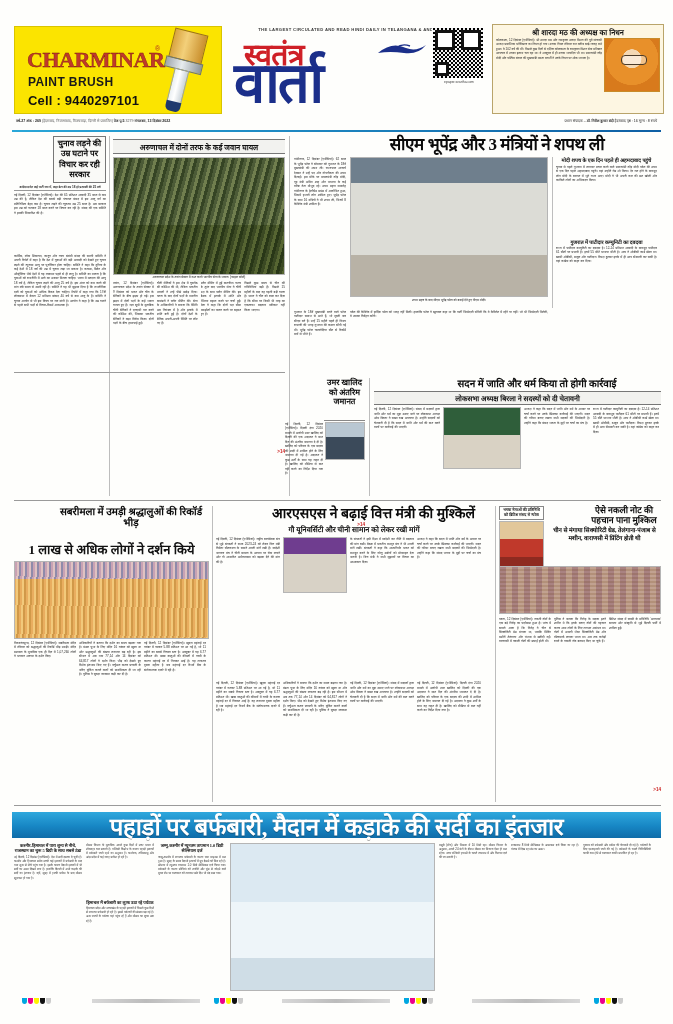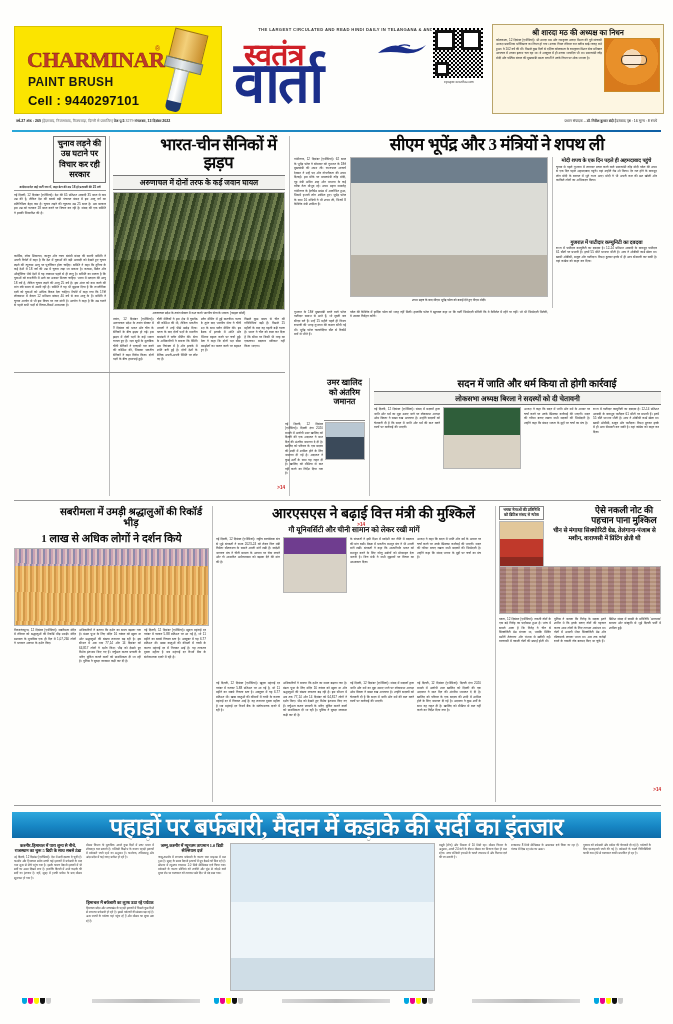--- a/index.html
+++ b/index.html
@@ -293,21 +293,20 @@
 
   <div style="position:absolute;left:14px;top:136px;width:92px;height:360px;">
     <div class="hl" style="font-size:8.2px;line-height:1.25;border:0.7px solid #777;padding:2px 1px;background:#fafaf7;">चुनाव लड़ने की उम्र घटाने पर विचार कर रही सरकार</div>
     <div style="font-size:3.1px;line-height:1.35;text-align:center;font-weight:bold;color:#333;padding:1.5px 1px;border-bottom:0.6px solid #999;">कांग्रेस समेत कई पार्टी जन में, कहा बेटा की उम्र 18 हो प्रत्याशी की 25 वर्ष</div>
     <div class="body-txt" style="height:60px;margin-top:1.5px;">नई दिल्ली, 12 दिसंबर (एजेंसियां)। देश की 65 प्रतिशत आबादी 35 साल से कम उम्र की है, लेकिन देश की सबसे बड़ी पंचायत संसद में इस आयु वर्ग का प्रतिनिधित्व बेहद कम है। चुनाव लड़ने की न्यूनतम उम्र 25 साल है। अब सरकार इस उम्र को घटाकर 18 साल करने पर विचार कर रही है। संसद की एक समिति ने इसकी सिफारिश की है।</div>
     <div class="body-txt" style="height:226px;margin-top:1px;">कार्मिक, लोक शिकायत, कानून और न्याय संबंधी संसद की स्थायी समिति ने अपनी रिपोर्ट में कहा है कि देश में युवाओं की बड़ी आबादी को देखते हुए चुनाव लड़ने की न्यूनतम आयु पर पुनर्विचार होना चाहिए। समिति ने कहा कि दुनिया के कई देशों में 18 वर्ष की उम्र में चुनाव लड़ा जा सकता है। कनाडा, ब्रिटेन और ऑस्ट्रेलिया जैसे देशों में यह व्यवस्था पहले से ही लागू है। समिति का मानना है कि युवाओं को राजनीति में आने का अवसर मिलना चाहिए। भारत में मतदान की आयु 18 वर्ष है, लेकिन चुनाव लड़ने की आयु 25 वर्ष है। इस अंतर को कम करने की मांग लंबे समय से उठती रही है। समिति ने यह भी सुझाव दिया है कि राजनीतिक दलों को युवाओं को अधिक टिकट देना चाहिए। रिपोर्ट में कहा गया कि 17वीं लोकसभा में केवल 12 प्रतिशत सांसद 40 वर्ष से कम आयु के हैं। समिति ने चुनाव आयोग से भी इस विषय पर राय मांगी है। आयोग ने कहा है कि उम्र घटाने से पहले सभी पक्षों से विचार-विमर्श आवश्यक है।</div>
   </div>
   <div class="vline" style="left:109px;top:136px;height:360px;"></div>
 
   <div style="position:absolute;left:113px;top:136px;width:172px;">
-    <div class="hl" style="font-size:16.5px;line-height:1.08;letter-spacing:-0.4px;">भारत-चीन सैनिकों में झड़प</div>
     <div class="subhl" style="font-size:7.6px;margin-top:3px;padding:1.5px 0;">अरुणाचल में दोनों तरफ के कई जवान घायल</div>
     <div class="photo-ph ph-soldiers" style="height:118px;margin-top:2.5px;"></div>
     <div class="cap">अरुणाचल प्रदेश के तवांग सेक्टर में गश्त करते भारतीय सेना के जवान। (फाइल फोटो)</div>
     <div style="display:flex;gap:3px;margin-top:2px;">
       <div class="body-txt" style="width:41px;height:178px;">तवांग, 12 दिसंबर (एजेंसियां)। अरुणाचल प्रदेश के तवांग सेक्टर में 9 दिसंबर को भारत और चीन के सैनिकों के बीच झड़प हो गई। इस झड़प में दोनों पक्षों के कई जवान घायल हुए हैं। रक्षा सूत्रों के मुताबिक चीनी सैनिकों ने एलएसी पार करने की कोशिश की, जिसका भारतीय सैनिकों ने कड़ा विरोध किया। दोनों पक्षों के बीच हाथापाई हुई।</div>
       <div class="body-txt" style="width:41px;height:178px;">चीनी सैनिकों ने इस क्षेत्र में घुसपैठ की कोशिश की थी, लेकिन भारतीय जवानों ने उन्हें पीछे खदेड़ दिया। घटना के बाद दोनों पक्षों के स्थानीय कमांडरों ने फ्लैग मीटिंग की। सेना के अधिकारियों ने बताया कि स्थिति अब नियंत्रण में है और इलाके में शांति बनी हुई है। दोनों देशों के सैनिक अपनी-अपनी स्थिति पर लौट गए हैं।</div>
       <div class="body-txt" style="width:41px;height:178px;">फ्लैग मीटिंग में हुई बातचीत। घटना के तुरंत बाद भारतीय सेना ने चीनी पक्ष के साथ फ्लैग मीटिंग की। इस बैठक में इलाके में शांति और स्थिरता बहाल करने पर चर्चा हुई। सेना ने कहा कि दोनों पक्ष सीमा समझौतों का पालन करने पर सहमत हुए हैं।</div>
       <div style="width:41px;">
         <div class="body-txt" style="height:168px;">पिछले कुछ समय से चीन की गतिविधियां बढ़ी हैं। पिछले 15 महीनों के बाद यह पहली बड़ी घटना है। भारत ने चीन को स्पष्ट कर दिया है कि सीमा पर किसी भी तरह का एकतरफा बदलाव स्वीकार नहीं किया जाएगा।</div>
         <div class="more">&gt;14</div>
@@ -356,21 +355,21 @@
       <div class="photo-ph ph-birla" style="width:78px;height:62px;"></div>
       <div class="body-txt" style="width:66px;height:92px;">अध्यक्ष ने कहा कि सदन में जाति और धर्म के आधार पर चर्चा करने पर उनके खिलाफ कार्रवाई की जाएगी। सदन की गरिमा बनाए रखना सभी सदस्यों की जिम्मेदारी है। उन्होंने कहा कि संसद जनता के मुद्दों पर चर्चा का मंच है।</div>
       <div class="body-txt" style="width:66px;height:92px;">राज्य में पाटीदार कम्युनिटी का दबदबा है। 12-14 प्रतिशत आबादी के बावजूद पाटीदार 61 सीटों पर प्रभावी हैं। इनमें 55 सीटें भाजपा जीती है। आप ने ओबीसी कार्ड खेला था। खासी ओबीसी, ठाकुर और पाटीदार। विपक्ष टूटकर इनके में ही आप सेंधमारी कर सकी है। वहां कांग्रेस को बाहर कर दिया।</div>
     </div>
   </div>
 
   <div class="hline" style="left:14px;top:500px;width:647px;"></div>
 
   <div style="position:absolute;left:14px;top:506px;width:195px;">
     <div class="hl" style="font-size:10.2px;line-height:1.12;">सबरीमला में उमड़ी श्रद्धालुओं की रिकॉर्ड भीड़</div>
-    <div class="subhl" style="font-size:11px;margin-top:0;padding:1px 0;border:none;background:none;">1 लाख से अधिक लोगों ने दर्शन किये</div>
+    <div class="subhl" style="font-size:13px;margin-top:10px;padding:1px 0;border:none;background:none;">1 लाख से अधिक लोगों ने दर्शन किये</div>
     <div class="photo-ph ph-crowd" style="height:78px;margin-top:2px;"></div>
     <div style="display:flex;gap:3px;margin-top:2px;">
       <div class="body-txt" style="width:62px;height:190px;">तिरुवनंतपुरम, 12 दिसंबर (एजेंसियां)। सबरीमला मंदिर में रविवार को श्रद्धालुओं की रिकॉर्ड भीड़ उमड़ी। मंदिर प्रशासन के मुताबिक एक ही दिन में 1,07,260 लोगों ने भगवान अयप्पा के दर्शन किए।</div>
       <div class="body-txt" style="width:62px;height:190px;">अधिकारियों ने बताया कि दर्शन का समय बढ़ाया गया है। मंडल पूजा के लिए मंदिर 16 नवंबर को खुला था और श्रद्धालुओं की संख्या लगातार बढ़ रही है। इस सीजन में अब तक 77,14 और 14 दिसंबर को 64,817 लोगों ने दर्शन किए। भीड़ को देखते हुए विशेष इंतजाम किए गए हैं। वर्चुअल कतार प्रणाली के जरिए बुकिंग कराने वालों को प्राथमिकता दी जा रही है। पुलिस ने सुरक्षा व्यवस्था कड़ी कर दी है।</div>
       <div class="body-txt" style="width:62px;height:190px;">नई दिल्ली, 12 दिसंबर (एजेंसियां)। खुदरा महंगाई दर नवंबर में घटकर 5.88 प्रतिशत पर आ गई है, जो 11 महीने का सबसे निचला स्तर है। अक्टूबर में यह 6.77 प्रतिशत थी। खाद्य वस्तुओं की कीमतों में नरमी के कारण महंगाई दर में गिरावट आई है। यह लगातार दूसरा महीना है जब महंगाई दर रिजर्व बैंक के संतोषजनक दायरे में रही है।</div>
     </div>
   </div>
   <div class="vline" style="left:212px;top:506px;height:296px;"></div>
 
   <div style="position:absolute;left:216px;top:506px;width:276px;">

